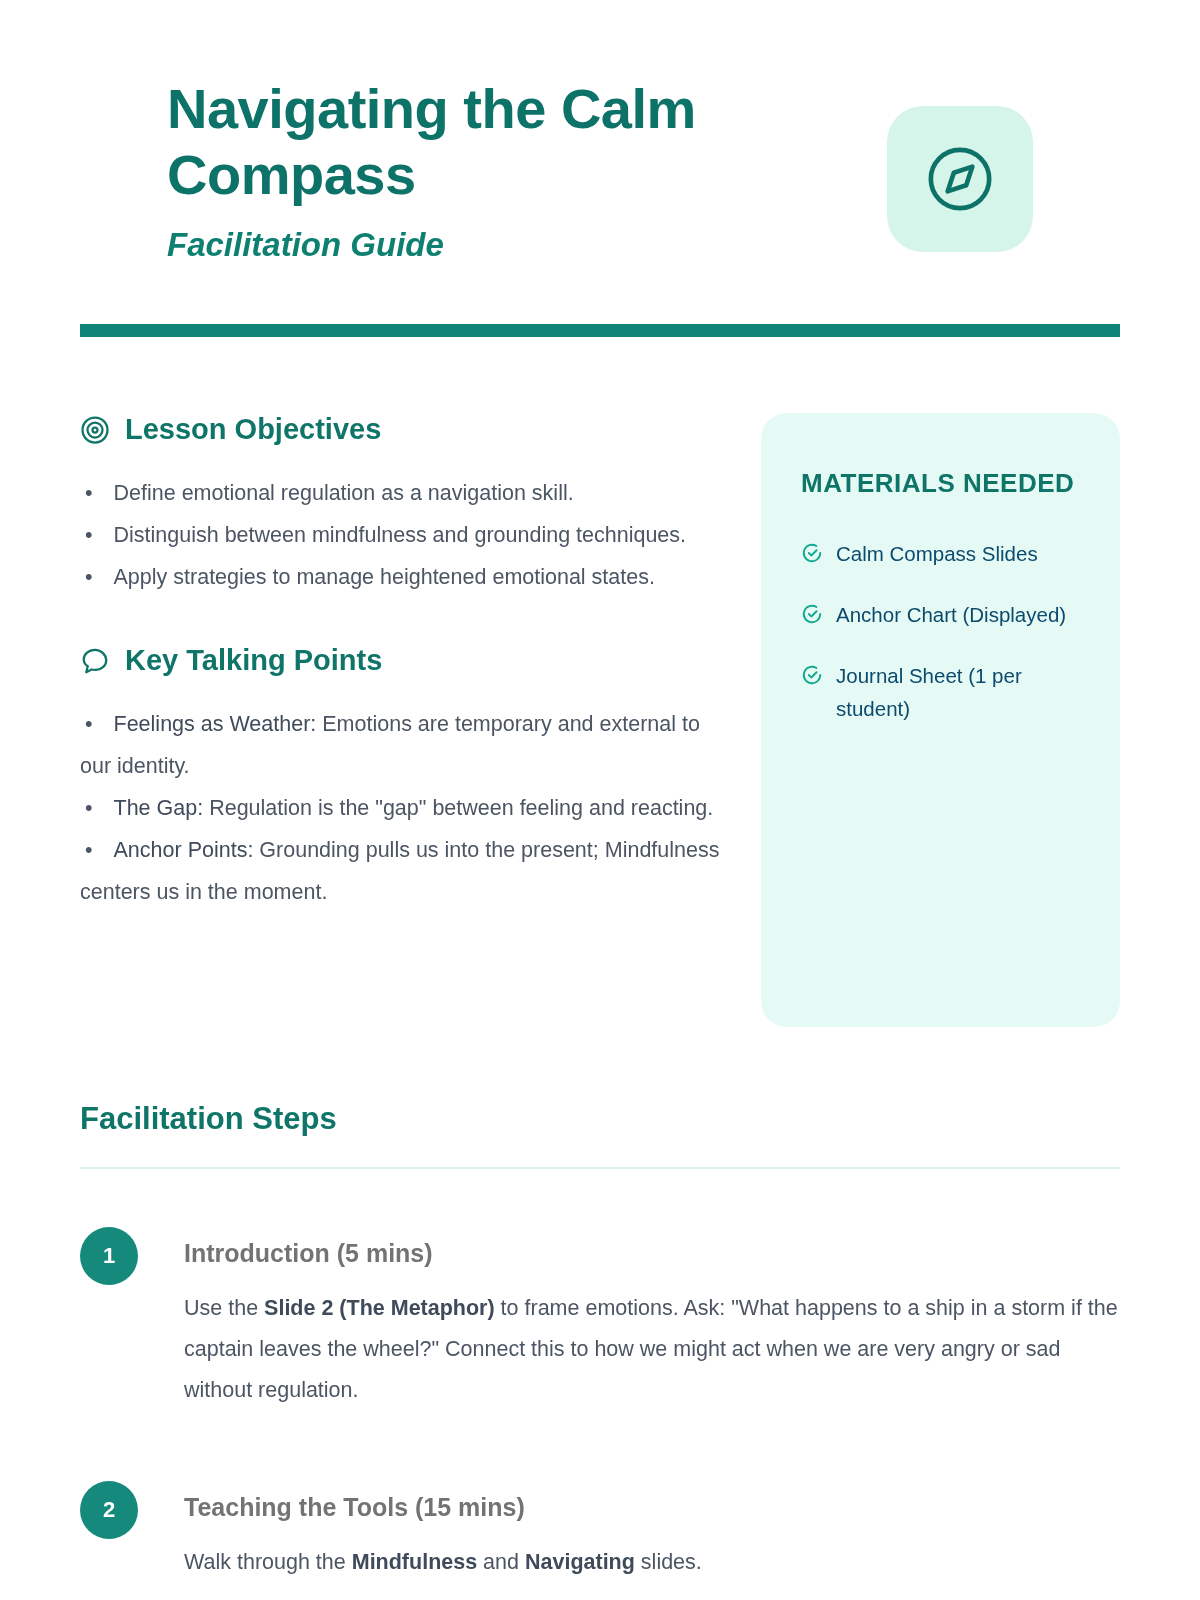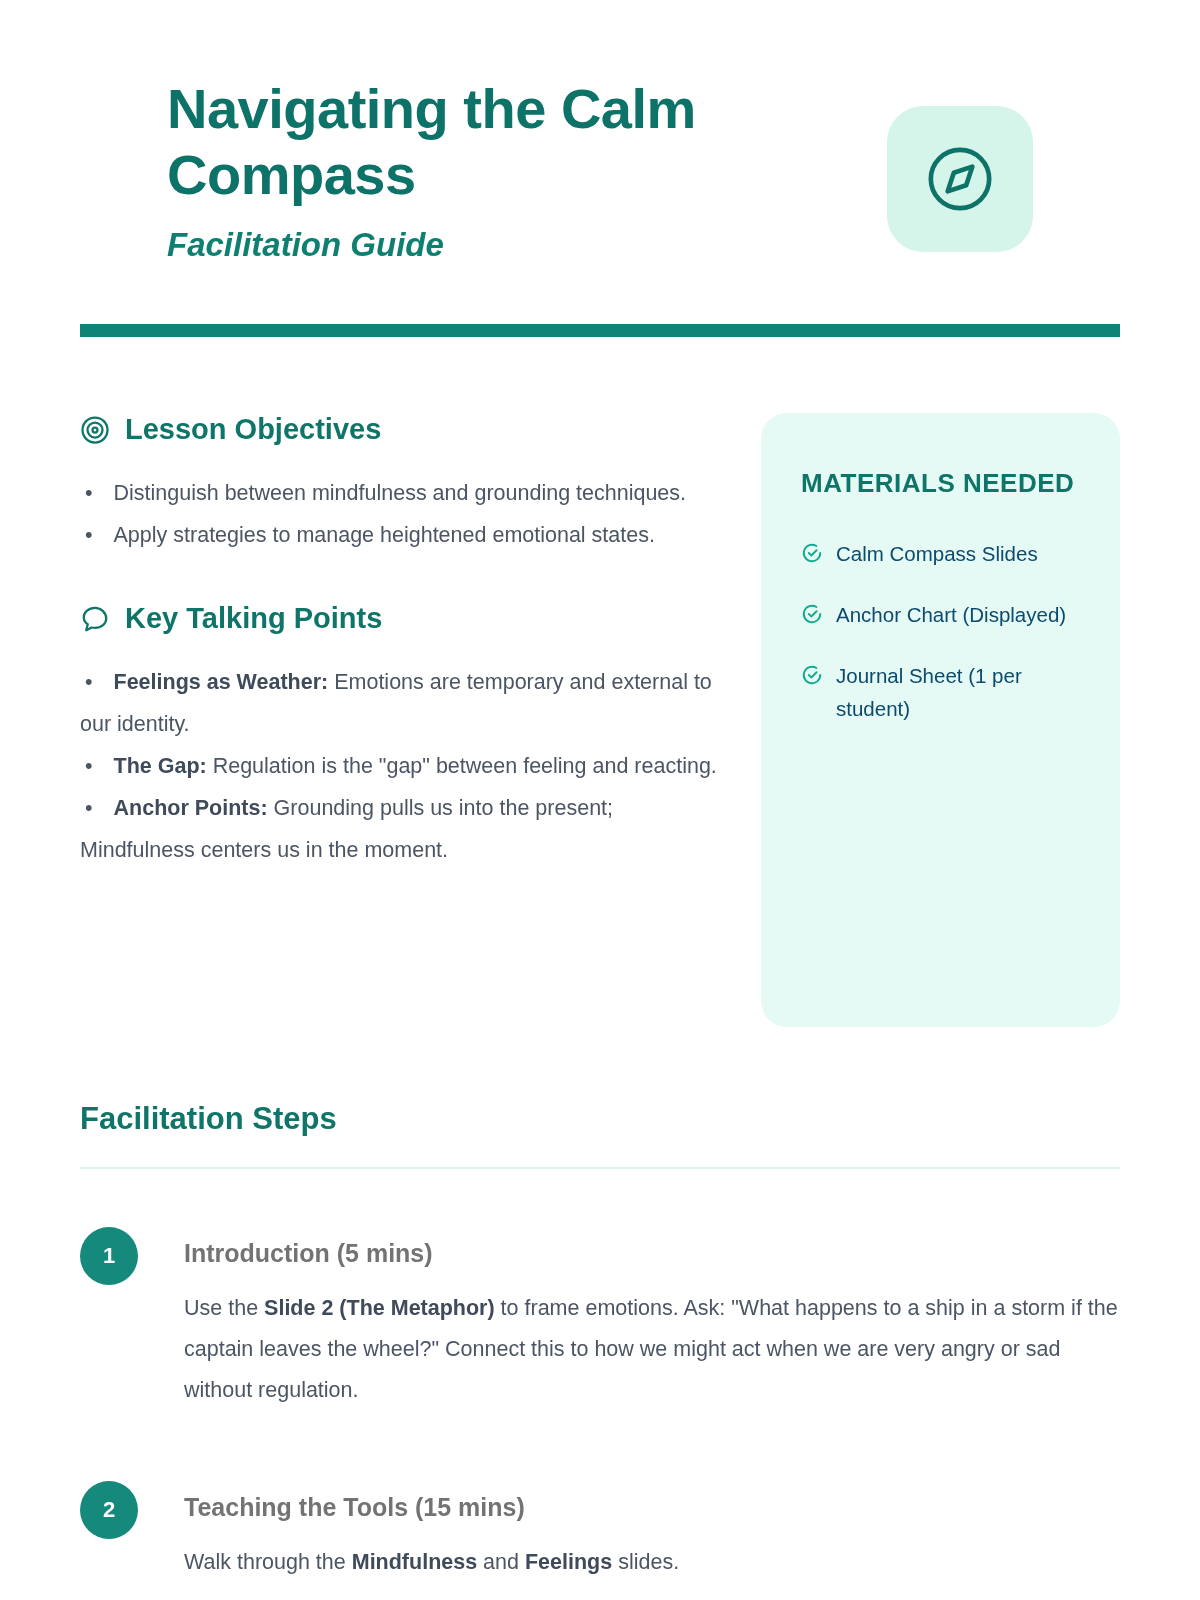--- a/index.html
+++ b/index.html
@@ -65,21 +65,21 @@
   .bullet-item {
     font-size: 21.5px;
     line-height: 42px;
     color: #4B5563;
   }
   .bullet-item::before {
     content: "\2022";
     margin: 0 21px 0 5px;
     color: #4B5563;
   }
-  .bullet-item strong { color: #3F4A5A; font-weight: 700; }
+  .bullet-item strong { color: #3F4A5A; font-weight: 400; }
 
   .talking-points { margin-top: 46px; }
 
   
   .materials-card {
     width: 359px;
     flex: none;
     background: #E5FAF4;
     border-radius: 26px;
     padding: 48px 36px 40px 40px;
@@ -176,20 +176,21 @@
 
       <div>
         <h2 class="section-heading">
           <svg viewBox="0 0 24 24" fill="none" stroke-width="1.8" stroke-linecap="round" stroke-linejoin="round">
             <circle cx="12" cy="12" r="10"></circle>
             <circle cx="12" cy="12" r="6"></circle>
             <circle cx="12" cy="12" r="2"></circle>
           </svg>
           <span>Lesson Objectives</span>
         </h2>
+        <div class="bullet-item"><span>Define emotional regulation as a navigation skill.</span></div>
         <div class="bullet-item"><span>Distinguish between mindfulness and grounding techniques.</span></div>
         <div class="bullet-item"><span>Apply strategies to manage heightened emotional states.</span></div>
       </div>
 
       <div class="talking-points">
         <h2 class="section-heading">
           <svg viewBox="0 0 24 24" fill="none" stroke-width="1.8" stroke-linecap="round" stroke-linejoin="round">
             <path d="M12 3c-5 0-9 3.4-9 7.5 0 2.3 1.2 4.3 3.2 5.7L5 21l4.3-2.2c.9.2 1.8.3 2.7.3 5 0 9-3.4 9-7.6S17 3 12 3z"></path>
           </svg>
           <span>Key Talking Points</span>
@@ -236,19 +237,19 @@
       <div class="step-content">
         <h3 class="step-title">Introduction (5 mins)</h3>
         <p class="step-body"><span>Use the </span><strong>Slide 2 (The Metaphor)</strong><span> to frame emotions. Ask: "What happens to a ship in a storm if the captain leaves the wheel?" Connect this to how we might act when we are very angry or sad without regulation.</span></p>
       </div>
     </div>
 
     <div class="step">
       <div class="step-number">2</div>
       <div class="step-content">
         <h3 class="step-title">Teaching the Tools (15 mins)</h3>
-        <p class="step-body"><span>Walk through the </span><strong>Mindfulness</strong><span> and </span><strong>Feelings</strong><span> slides.</span></p>
+        <p class="step-body"><span>Walk through the </span><strong>Mindfulness</strong><span> and </span><strong>Navigating</strong><span> slides.</span></p>
         <p class="step-note">Note: Explain that Mindfulness is for slowing down racing thoughts, while Grounding is for when a student feels "disconnected" or "flooded" by emotion.</p>
       </div>
     </div>
   </div>
 
 </div>
 
 </body></html>

